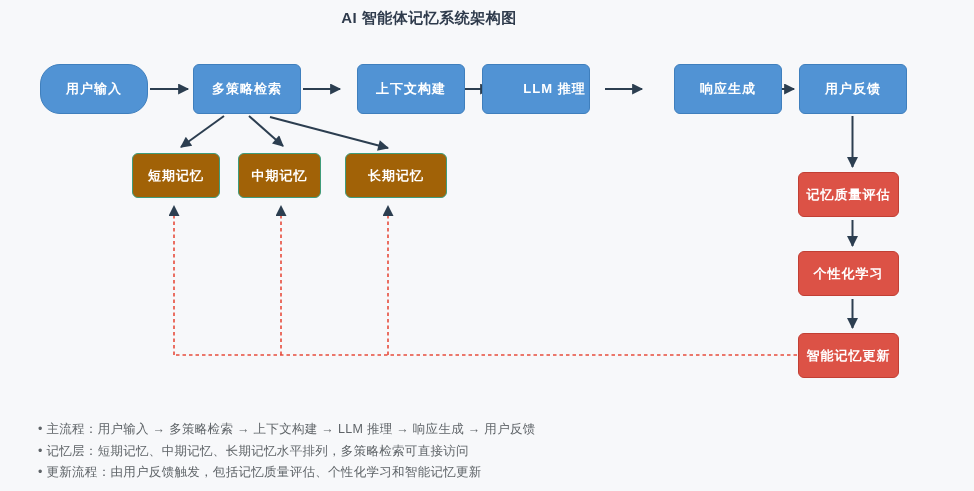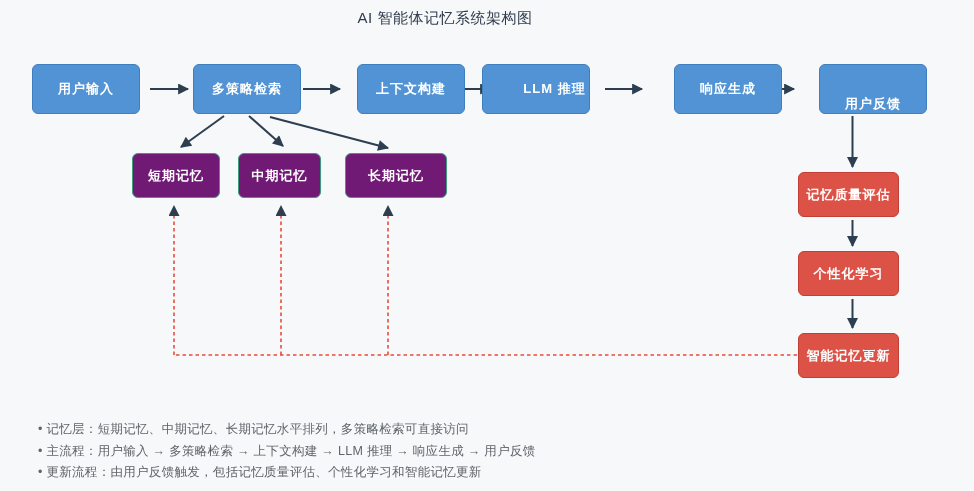--- a/index.html
+++ b/index.html
@@ -7,44 +7,44 @@
     font-family:"Liberation Sans","DejaVu Sans",sans-serif;
     background:#f7f8fa;
   }
   .canvas{
     position:relative;
     width:974px;height:491px;
     background:#f7f8fa;
     overflow:hidden;
   }
   .title{
-    position:absolute;top:9px;left:16px;width:858px;
+    position:absolute;top:9px;left:0;width:858px;
     text-align:center;
-    font-size:15px;font-weight:normal;color:#2f3b4c;
+    font-size:15px;font-weight:bold;color:#2f3b4c;
     letter-spacing:0.5px;
   }
   .arrows{position:absolute;top:0;left:0;width:974px;height:491px;pointer-events:none;}
   .node{
     position:absolute;
     display:flex;align-items:center;justify-content:center;
     border-radius:6px;
     color:#ffffff;font-size:13px;font-weight:bold;
     letter-spacing:1px;
     box-sizing:border-box;
     text-align:center;
   }
   .node.blue{background:#5193d4;border:1px solid #3f7fbd;height:50px;top:64px;width:108px;}
-  .node.green{background:#701a75;border:1px solid #3f9c7b;height:45px;top:153px;}
+  .node.green{background:#a16207;border:1px solid #3f9c7b;height:45px;top:153px;}
   .node.red{background:#dc5246;border:1px solid #c13f34;height:45px;left:798px;width:101px;}
-  .n-user-input{left:32px;}
+  .n-user-input{left:40px;border-radius:20px;}
   .n-retrieval{left:193px;}
   .n-context{left:345px;margin-left:12px;}
   .n-llm{left:482px;padding-left:37px;}
   .n-response{left:674px;justify-content:center;}
-  .n-feedback{left:819px;align-items:flex-end;}
+  .n-feedback{left:799px;}
   .n-short{left:132px;width:88px;}
   .n-mid{left:238px;width:83px;}
   .n-long{left:345px;width:102px;}
   .n-quality{top:172px;}
   .n-personal{top:251px;}
   .n-update{top:333px;}
   .notes{
     position:absolute;left:38px;top:419px;
     font-size:12.5px;color:#5f6468;line-height:21.5px;
     letter-spacing:0.3px;
@@ -125,18 +125,18 @@
       <span>记忆质量评估</span>
     </div>
   <div class="node red n-personal">
       <span>个性化学习</span>
     </div>
   <div class="node red n-update">
       <span>智能记忆更新</span>
     </div>
 
   <div class="notes">
+    <div>• 主流程：用户输入 → 多策略检索 → 上下文构建 → LLM 推理 → 响应生成 → 用户反馈</div>
     <div>• 记忆层：短期记忆、中期记忆、长期记忆水平排列，多策略检索可直接访问</div>
-    <div>• 主流程：用户输入 → 多策略检索 → 上下文构建 → LLM 推理 → 响应生成 → 用户反馈</div>
     <div>• 更新流程：由用户反馈触发，包括记忆质量评估、个性化学习和智能记忆更新</div>
   </div>
 
 </div>
 
 </body></html>

